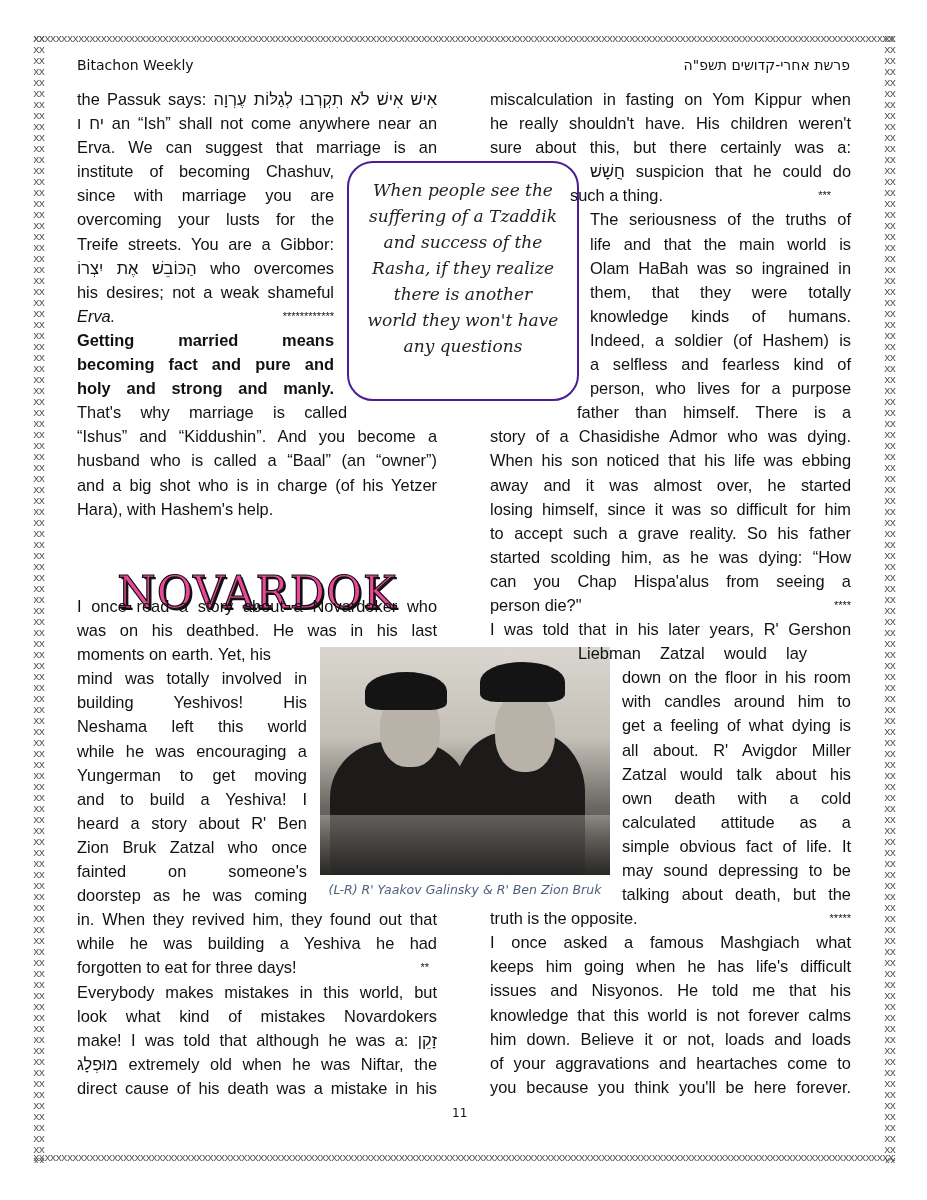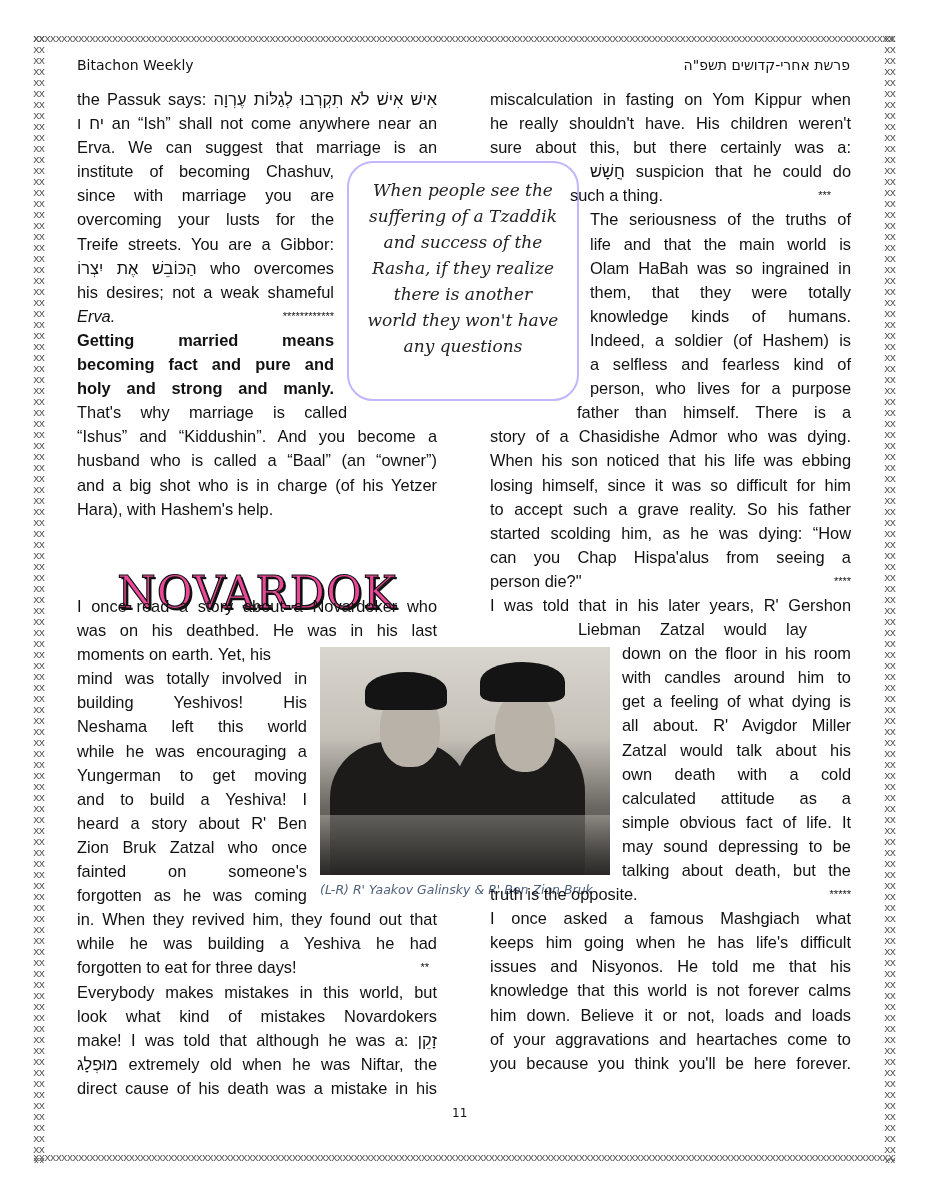--- a/index.html
+++ b/index.html
@@ -9,32 +9,32 @@
          font-size: 11px; line-height: 11px; overflow: hidden; white-space: nowrap; letter-spacing: -1px; }
   .border-h { left: 33px; width: 862px; height: 12px; }
   .border-v { top: 33px; width: 12px; height: 1130px; white-space: normal; word-break: break-all; }
   .header-left { position: absolute; left: 77px; top: 57px; font-size: 14px; font-family: "DejaVu Sans", sans-serif; }
   .header-right { position: absolute; right: 77px; top: 57px; font-size: 14px; direction: rtl; font-family: "DejaVu Sans", sans-serif; }
   .col { position: absolute; font-size: 16.4px; line-height: 24.1px; text-align: justify; }
   .line { display: block; text-align: justify; text-align-last: justify; white-space: nowrap; height: 24.1px; }
   .line.last { text-align-last: left; }
   .stars { float: right; font-size: 11px; }
   .pull-quote { position: absolute; left: 347px; top: 161px; width: 232px; height: 240px;
-         border: 2px solid #c4b5fd; border-radius: 26px; background: #fff;
+         border: 2px solid #4c1d95; border-radius: 26px; background: #fff;
          font-family: "DejaVu Serif", serif; font-style: italic; font-size: 17px; line-height: 26px;
          text-align: center; padding-top: 14px; box-sizing: border-box; color: #222; }
   .title { position: absolute; left: 77px; top: 535px; width: 360px; text-align: center;
          font-family: "DejaVu Serif", serif; font-size: 44px; font-weight: normal; letter-spacing: 1px;
          color: #ec4899; -webkit-text-stroke: 1.2px #111; text-shadow: 2px 2px 0 #111; margin-top: 32px; }
   .photo { position: absolute; left: 320px; top: 647px; width: 290px; height: 228px;
          background: linear-gradient(180deg, #d9d6cf 0%, #c4c0b8 40%, #6b6863 70%, #3a3835 100%); overflow: hidden; }
   .photo .fig { position: absolute; background: #1c1b1a; border-radius: 40% 40% 10% 10%; }
   .photo .face { position: absolute; background: #b8b2a8; border-radius: 45%; }
   .photo .hat { position: absolute; background: #151414; border-radius: 50% 50% 20% 20%; }
-  .caption { position: absolute; left: 320px; top: 882px; width: 290px; 
+  .caption { position: absolute; left: 320px; top: 882px; width: 290px; text-align: center;
          font-size: 12.5px; font-style: italic; color: #4d5f7a; font-family: "DejaVu Sans", sans-serif; }
   .page-num { position: absolute; left: 452px; top: 1106px; font-size: 12px; font-family: "DejaVu Sans", sans-serif; }
 </style>
 </head>
 <body>
 
 <div class="border-h" style="top:33px">xxxxxxxxxxxxxxxxxxxxxxxxxxxxxxxxxxxxxxxxxxxxxxxxxxxxxxxxxxxxxxxxxxxxxxxxxxxxxxxxxxxxxxxxxxxxxxxxxxxxxxxxxxxxxxxxxxxxxxxxxxxxxxxxxxxxxxxxxxxxxxxxxxxxxxxxxxxxxxxxxxxxxxxxxxxxxxxxxxxxxxxxxxxxxxxxxxxxxxxxxxxxxxxxxxxxxxxxx</div>
 <div class="border-h" style="top:1152px">xxxxxxxxxxxxxxxxxxxxxxxxxxxxxxxxxxxxxxxxxxxxxxxxxxxxxxxxxxxxxxxxxxxxxxxxxxxxxxxxxxxxxxxxxxxxxxxxxxxxxxxxxxxxxxxxxxxxxxxxxxxxxxxxxxxxxxxxxxxxxxxxxxxxxxxxxxxxxxxxxxxxxxxxxxxxxxxxxxxxxxxxxxxxxxxxxxxxxxxxxxxxxxxxxxxxxxxxx</div>
 <div class="border-v" style="left:33px">xxxxxxxxxxxxxxxxxxxxxxxxxxxxxxxxxxxxxxxxxxxxxxxxxxxxxxxxxxxxxxxxxxxxxxxxxxxxxxxxxxxxxxxxxxxxxxxxxxxxxxxxxxxxxxxxxxxxxxxxxxxxxxxxxxxxxxxxxxxxxxxxxxxxxxxxxxxxxxxxxxxxxxxxxxxxxxxxxxxxxxxxxxxxxxxxxxxxxxxxxxxxxxxxxxxxxxxxx</div>
 <div class="border-v" style="left:884px">xxxxxxxxxxxxxxxxxxxxxxxxxxxxxxxxxxxxxxxxxxxxxxxxxxxxxxxxxxxxxxxxxxxxxxxxxxxxxxxxxxxxxxxxxxxxxxxxxxxxxxxxxxxxxxxxxxxxxxxxxxxxxxxxxxxxxxxxxxxxxxxxxxxxxxxxxxxxxxxxxxxxxxxxxxxxxxxxxxxxxxxxxxxxxxxxxxxxxxxxxxxxxxxxxxxxxxxxx</div>
@@ -75,21 +75,21 @@
   <span class="line last" style="width:230px">moments on earth. Yet, his</span>
   <span class="line" style="width:230px">mind was totally involved in</span>
   <span class="line" style="width:230px">building Yeshivos! His</span>
   <span class="line" style="width:230px">Neshama left this world</span>
   <span class="line" style="width:230px">while he was encouraging a</span>
   <span class="line" style="width:230px">Yungerman to get moving</span>
   <span class="line" style="width:230px">and to build a Yeshiva! I</span>
   <span class="line" style="width:230px">heard a story about R' Ben</span>
   <span class="line" style="width:230px">Zion Bruk Zatzal who once</span>
   <span class="line" style="width:230px">fainted on someone's</span>
-  <span class="line" style="width:230px">forgotten as he was coming</span>
+  <span class="line" style="width:230px">doorstep as he was coming</span>
   <span class="line">in. When they revived him, they found out that</span>
   <span class="line">while he was building a Yeshiva he had</span>
   <span class="line last"><span>forgotten to eat for three days!</span><span class="stars" style="margin-right:8px">**</span></span>
   <span class="line">Everybody makes mistakes in this world, but</span>
   <span class="line">look what kind of mistakes Novardokers</span>
   <span class="line">make! I was told that although he was a: זָקֵן</span>
   <span class="line">מוּפְלָג extremely old when he was Niftar, the</span>
   <span class="line">direct cause of his death was a mistake in his</span>
 </div>
 
@@ -114,20 +114,21 @@
   <span class="line" style="margin-left:100px; width:261px">life and that the main world is</span>
   <span class="line" style="margin-left:100px; width:261px">Olam HaBah was so ingrained in</span>
   <span class="line" style="margin-left:100px; width:261px">them, that they were totally</span>
   <span class="line" style="margin-left:100px; width:261px">knowledge kinds of humans.</span>
   <span class="line" style="margin-left:100px; width:261px">Indeed, a soldier (of Hashem) is</span>
   <span class="line" style="margin-left:100px; width:261px">a selfless and fearless kind of</span>
   <span class="line" style="margin-left:100px; width:261px">person, who lives for a purpose</span>
   <span class="line" style="margin-left:87px; width:274px">father than himself. There is a</span>
   <span class="line">story of a Chasidishe Admor who was dying.</span>
   <span class="line">When his son noticed that his life was ebbing</span>
+  <span class="line">away and it was almost over, he started</span>
   <span class="line">losing himself, since it was so difficult for him</span>
   <span class="line">to accept such a grave reality. So his father</span>
   <span class="line">started scolding him, as he was dying: “How</span>
   <span class="line">can you Chap Hispa'alus from seeing a</span>
   <span class="line last"><span>person die?"</span><span class="stars">****</span></span>
   <span class="line">I was told that in his later years, R' Gershon</span>
   <span class="line" style="margin-left:88px; width:229px">Liebman Zatzal would lay</span>
   <span class="line" style="margin-left:132px; width:229px">down on the floor in his room</span>
   <span class="line" style="margin-left:132px; width:229px">with candles around him to</span>
   <span class="line" style="margin-left:132px; width:229px">get a feeling of what dying is</span>

